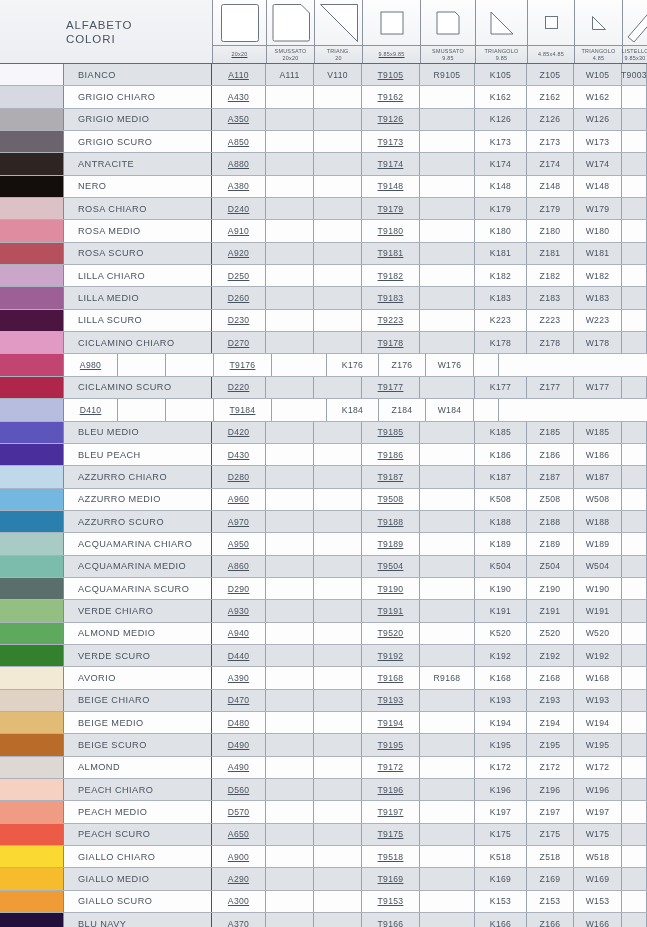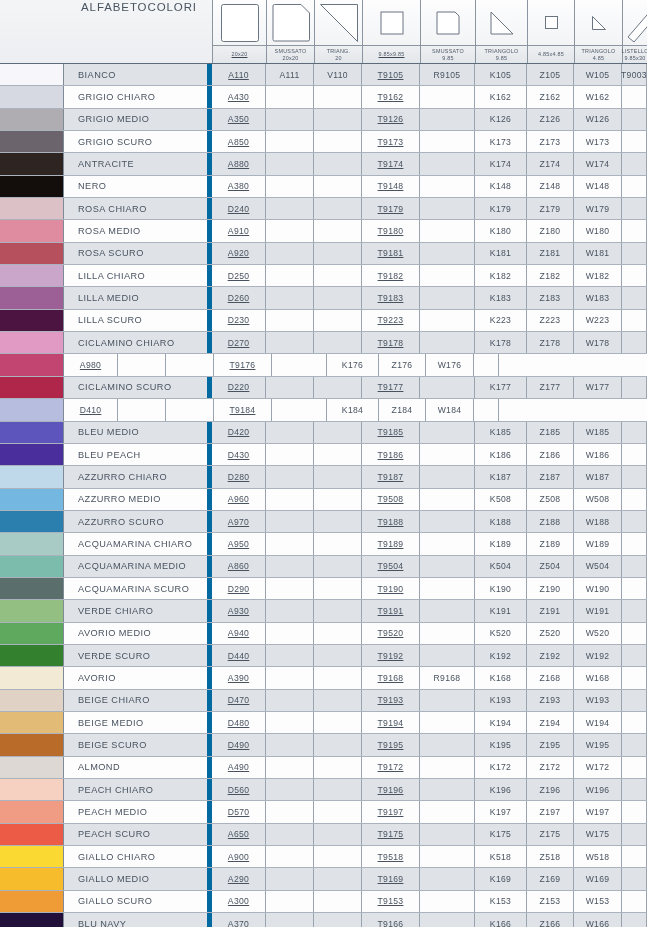--- a/index.html
+++ b/index.html
@@ -17,21 +17,21 @@
   .header{
     display:flex;
     height:64px;
     box-sizing:border-box;
     border-bottom:1px solid #5d6a78;
   }
   .hdr-left{
     width:212px;
     box-sizing:border-box;
     background:linear-gradient(180deg,#f4f5f7 0%,#eceef1 100%);
-    display:flex;flex-direction:row;justify-content:center;
+    display:flex;flex-direction:column;justify-content:center;
     padding-left:66px;
   }
   .hdr-title-l1,.hdr-title-l2{
     font-size:11.5px;letter-spacing:.9px;color:#4a5562;line-height:14px;
   }
   .hdr-cols{flex:1;display:flex;}
   .hcol{
     box-sizing:border-box;
     border-left:1px solid #8b95a1;
     display:flex;flex-direction:column;
@@ -63,21 +63,21 @@
   }
   .sw{
     width:64px;
     box-sizing:border-box;
     border-right:1px solid #7f8a97;
   }
   .sw i{display:block;width:100%;height:100%;}
   .nm{
     width:148px;
     box-sizing:border-box;
-    border-right:5px solid #0369a1;
+    border-right:1px solid #0369a1;
     font-size:9.2px;letter-spacing:.45px;
     display:flex;align-items:center;
     padding-left:14px;
     color:#49535f;
   }
   .cd{
     box-sizing:border-box;
     border-right:1px solid #9aa4b0;
     font-size:8.6px;letter-spacing:.3px;
     display:flex;align-items:center;justify-content:center;
@@ -583,21 +583,21 @@
         <div class="cd w4"></div>
         <div class="cd w5">K191</div>
         <div class="cd w6">Z191</div>
         <div class="cd w7">W191</div>
         <div class="cd w8"></div>
       </div>
       <div class="row even">
         <div class="sw">
           <i style="background: rgb(95, 169, 94);"></i>
         </div>
-        <div class="nm">AVORIO MEDIO</div>
+        <div class="nm">ALMOND MEDIO</div>
         <div class="cd w0">A940</div>
         <div class="cd w1"></div>
         <div class="cd w2"></div>
         <div class="cd w3">T9520</div>
         <div class="cd w4"></div>
         <div class="cd w5">K520</div>
         <div class="cd w6">Z520</div>
         <div class="cd w7">W520</div>
         <div class="cd w8"></div>
       </div>

